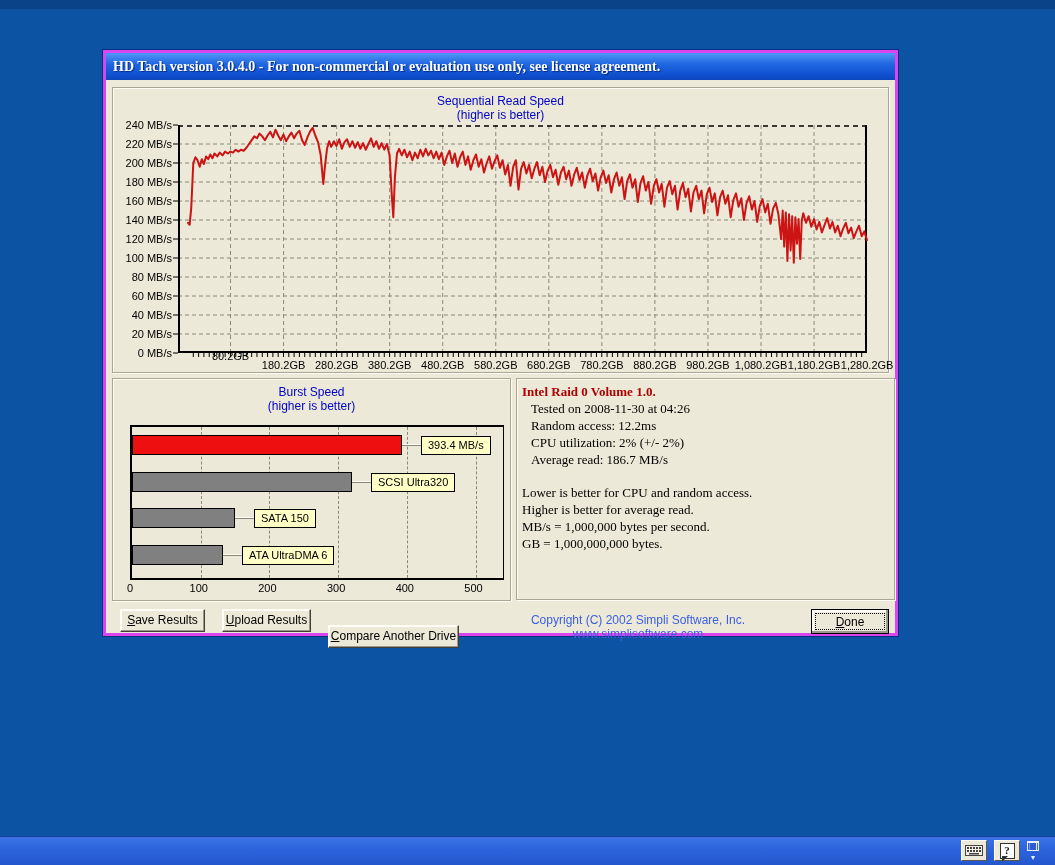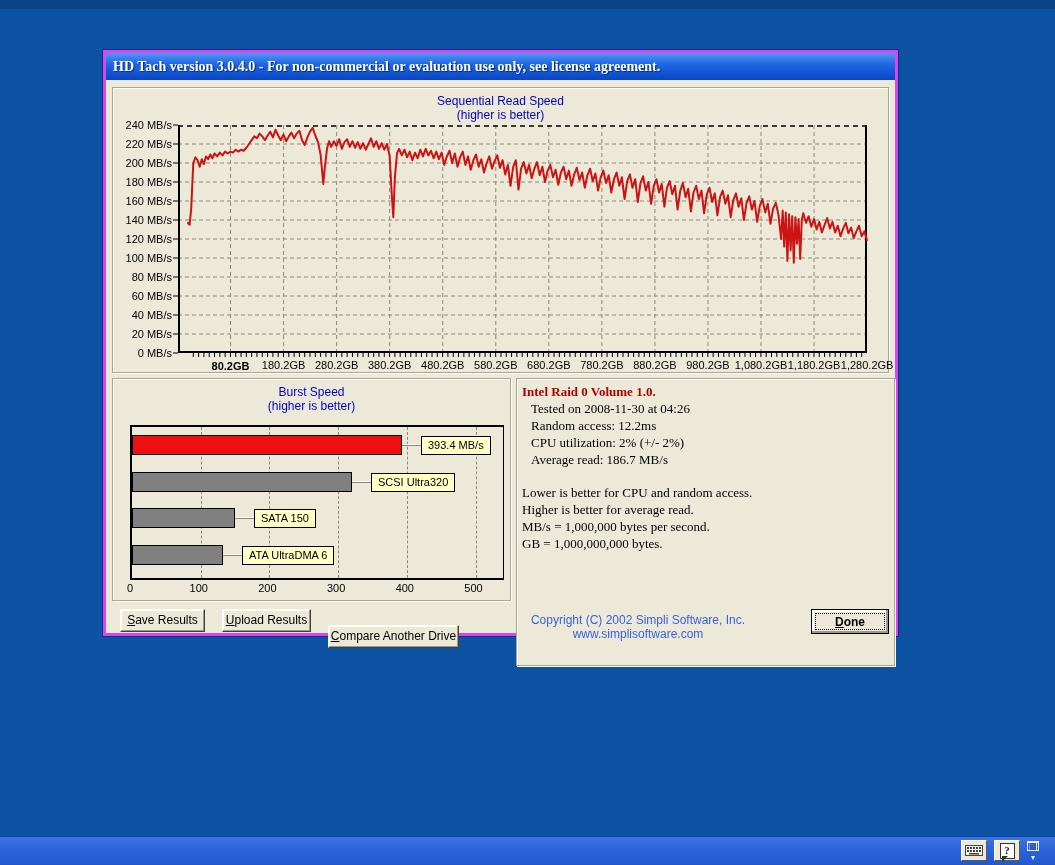--- a/index.html
+++ b/index.html
@@ -44,21 +44,21 @@
     text-shadow:1px 1px 1px #002a80;white-space:nowrap;overflow:hidden;
   }
   .client{position:relative;width:789px;height:553px;background:#ece9d8;}
   .panel{
     position:absolute;box-sizing:border-box;background:#ece9d8;
     border:1px solid #a9a694;
     box-shadow:inset 1px 1px 0 #fdfdf3, 1px 1px 0 #fdfdf3;
   }
   .panel-seq{left:6px;top:7px;width:777px;height:286px;}
   .panel-burst{left:6px;top:298px;width:399px;height:223px;}
-  .panel-info{left:410px;top:298px;width:379px;height:288px;}
+  .panel-info{left:410px;top:298px;width:379px;height:222px;}
   .chart-title{position:absolute;top:6px;left:0;width:100%;text-align:center;color:#0000c6;font-size:12px;line-height:14px;}
   .seq-plot{position:absolute;left:65px;top:37px;width:689px;height:228px;}
   .axis-label{position:absolute;font-size:11px;color:#000;white-space:nowrap;}
   .ylab{width:56px;text-align:right;left:3px;}
   .burst-plot{
     position:absolute;left:17px;top:46px;width:371px;height:151px;box-sizing:content-box;
     border:2px solid #000;border-right-width:1px;
   }
   .grid-v{position:absolute;top:0;bottom:0;width:0;border-left:1px dashed #8a8878;}
   .bar{position:absolute;left:0;height:20px;border:1px solid #000;box-sizing:border-box;}
@@ -78,21 +78,20 @@
     position:absolute;height:23px;box-sizing:border-box;background:#ece9d8;
     border:1px solid;border-color:#fdfdf5 #404038 #404038 #fdfdf5;
     box-shadow:inset -1px -1px 0 #9c998a,inset 1px 1px 0 #fffef8;
     font-size:12px;color:#000;text-align:center;line-height:20px;cursor:pointer;white-space:nowrap;
   }
   .btn u{text-decoration:underline;}
   .btn-done-outer{
     position:absolute;left:705px;top:529px;width:78px;height:25px;box-sizing:border-box;
     border:1px solid #000;background:#ece9d8;cursor:pointer;
     box-shadow:inset -2px -2px 0 #9c998a,inset 2px 2px 0 #fffef8;
-    font-weight:bold;
   }
   .btn-done-inner{
     position:absolute;left:3px;top:3px;right:3px;bottom:3px;
     border:1px dotted #000;font-size:12px;text-align:center;line-height:16px;
   }
   .copyright{position:absolute;left:374px;top:533px;width:316px;text-align:center;font-size:12px;color:#3b5fe0;}
 </style>
 </head>
 <body>
 
@@ -290,21 +289,21 @@
           <div class="axis-label ylab" style="top: 126px;">140 MB/s</div>
           <div class="axis-label ylab" style="top: 145px;">120 MB/s</div>
           <div class="axis-label ylab" style="top: 164px;">100 MB/s</div>
           <div class="axis-label ylab" style="top: 183px;">80 MB/s</div>
           <div class="axis-label ylab" style="top: 202px;">60 MB/s</div>
           <div class="axis-label ylab" style="top: 221px;">40 MB/s</div>
           <div class="axis-label ylab" style="top: 240px;">20 MB/s</div>
           <div class="axis-label ylab" style="top: 259px;">0 MB/s</div>
         </div>
       <div id="seq-xlabels">
-          <div class="axis-label" style="top: 272px; left: 117.544px; transform: translateX(-50%); font-weight: bold;">80.2GB</div>
+          <div class="axis-label" style="top: 262px; left: 117.544px; transform: translateX(-50%);">80.2GB</div>
           <div class="axis-label" style="top: 271px; left: 170.59px; transform: translateX(-50%);">180.2GB</div>
           <div class="axis-label" style="top: 271px; left: 223.637px; transform: translateX(-50%);">280.2GB</div>
           <div class="axis-label" style="top: 271px; left: 276.684px; transform: translateX(-50%);">380.2GB</div>
           <div class="axis-label" style="top: 271px; left: 329.731px; transform: translateX(-50%);">480.2GB</div>
           <div class="axis-label" style="top: 271px; left: 382.778px; transform: translateX(-50%);">580.2GB</div>
           <div class="axis-label" style="top: 271px; left: 435.825px; transform: translateX(-50%);">680.2GB</div>
           <div class="axis-label" style="top: 271px; left: 488.872px; transform: translateX(-50%);">780.2GB</div>
           <div class="axis-label" style="top: 271px; left: 541.919px; transform: translateX(-50%);">880.2GB</div>
           <div class="axis-label" style="top: 271px; left: 594.965px; transform: translateX(-50%);">980.2GB</div>
           <div class="axis-label" style="top: 271px; left: 648.012px; transform: translateX(-50%);">1,080.2GB</div>

